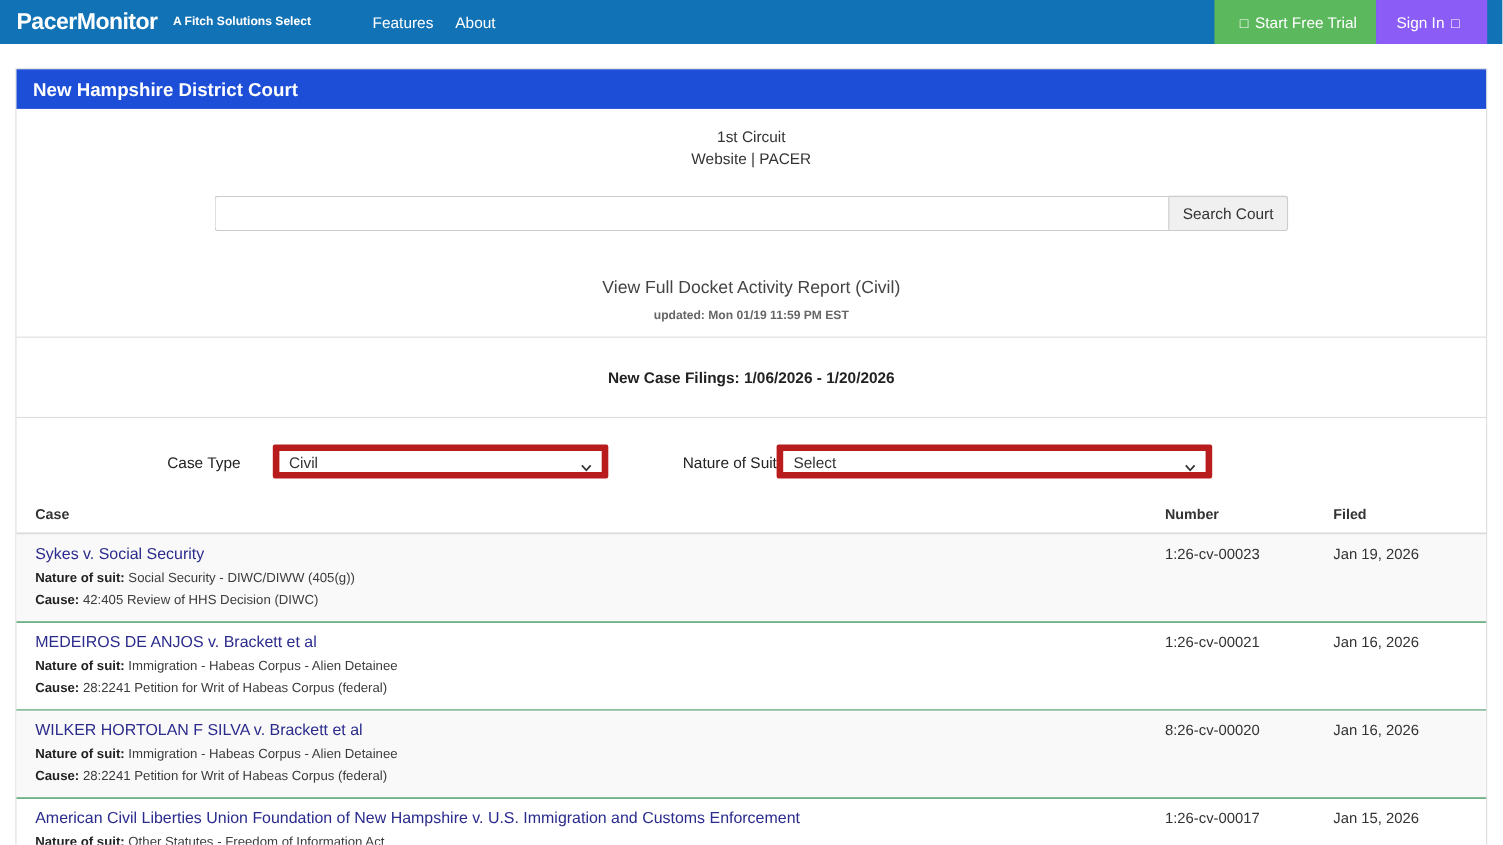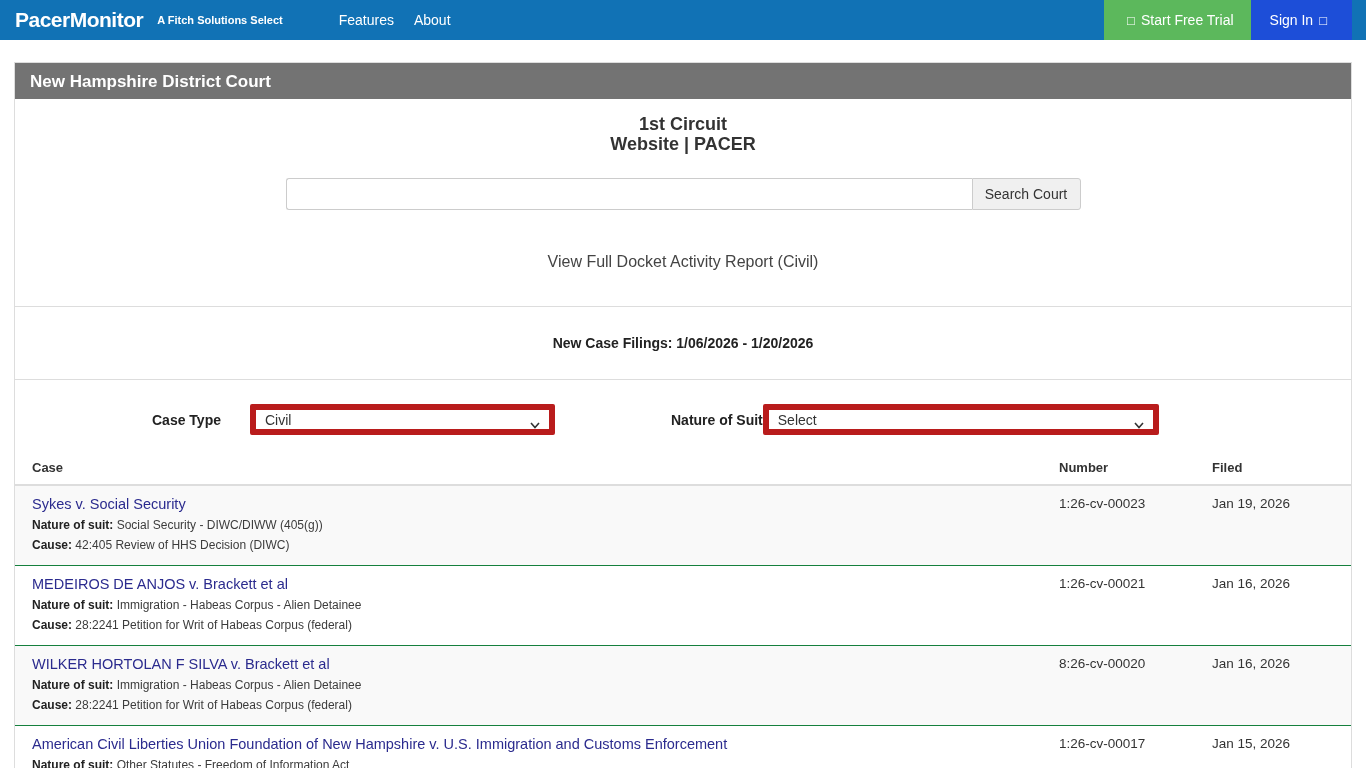--- a/index.html
+++ b/index.html
@@ -11,54 +11,54 @@
   .nav-inner { width:1338px; margin:0 14px; display:flex; align-items:stretch; }
   .logo { color:#fff; font-size:21px; font-weight:bold; letter-spacing:-0.5px;
           align-self:center; margin-left:1px; text-decoration:none; }
   .tagline { color:#fff; font-size:11px; font-weight:bold; align-self:center; margin-left:14px; }
   .nav-links { display:flex; align-items:stretch; margin-left:46px; }
   .nav-link { color:#fff; font-size:14px; display:flex; align-items:center;
               padding:0 10px; text-decoration:none; cursor:pointer; }
   .nav-right { margin-left:auto; display:flex; align-items:stretch; }
   .btn-trial { background:#5cb85c; color:#fff; font-size:14px; display:flex; align-items:center;
                padding:0 17px; cursor:pointer; white-space:nowrap; }
-  .btn-signin { background:#1d4ed8; color:#fff; font-size:14px; display:flex; align-items:center;
+  .btn-signin { background:#8b5cf6; color:#fff; font-size:14px; display:flex; align-items:center;
                 padding:0 19px; cursor:pointer; white-space:nowrap; }
   .glyph { font-size:13px; margin:0 6px; }
 
   
   .panel { margin:22px 14px 0 14px; border:1px solid #ddd; background:#fff; }
-  .panel-heading { background:#737373; color:#fff; font-size:17px; font-weight:bold;
+  .panel-heading { background:#1d4ed8; color:#fff; font-size:17px; font-weight:bold;
                    padding:9px 15px; height:36px; }
 
   .section-search { text-align:center; padding-top:15px; height:207px; }
-  .line-14 { font-size:18px; line-height:20px; color:#333;font-weight:bold; }
+  .line-14 { font-size:14px; line-height:20px; color:#333; }
   .inline-link { color:#333; text-decoration:none; cursor:pointer; }
 
-  .search-row { margin:24px auto 0 auto; width:795px; display:flex; height:32px; }
+  .search-row { margin:24px auto 0 auto; width:976px; display:flex; height:32px; }
   .search-input { flex:1; height:32px; border:1px solid #ccc; border-right:none;
                   border-radius:3px 0 0 3px; padding:0 10px; font-size:14px; outline:none;
                   font-family:"Liberation Sans", sans-serif; }
   .search-btn { width:109px; height:32px; border:1px solid #ccc; background:#f0f0f0;
                 border-radius:0 3px 3px 0; font-size:14px; color:#333; cursor:pointer;
                 font-family:"Liberation Sans", sans-serif; }
 
   .report-link { display:inline-block; margin-top:43px; font-size:16px; color:#444;
                  text-decoration:none; cursor:pointer; }
   .updated { margin-top:10px; font-size:11px; font-weight:bold; color:#666; }
 
   .divider { border-top:1px solid #ddd; }
   .section-filings { height:72px; display:flex; align-items:center; justify-content:center; }
   .filings-heading { font-size:14px; font-weight:bold; color:#222; }
 
   
   .filters { display:flex; align-items:center; padding:24px 0 15px 0; }
-  .filter-label { font-size:14px; font-weight:bold; color:#222; }
+  .filter-label { font-size:14px; font-weight:normal; color:#222; }
   .lbl-case-type { margin-left:137px; }
-  .lbl-nos { margin-left:116px; }
+  .lbl-nos { margin-left:68px; }
   .fake-select { position:relative; height:31px; border:6px solid #b91c1c; border-radius:2px;
                  background:#fff; display:flex; align-items:center; padding:0 26px 0 9px;
                  font-size:14px; color:#333; cursor:pointer; }
   .sel-case-type { margin-left:29px; width:305px; }
   .sel-nos { width:396px; }
   .chevron { position:absolute; right:8px; top:9px; }
 
   
   .case-table { width:100%; margin-top:2px; }
   .thead { display:grid; grid-template-columns:1044px 153px 1fr; padding:8px 0 9px 0;
@@ -110,20 +110,21 @@
       <span>|</span>
       <a class="inline-link">PACER</a>
     </div>
 
     <div class="search-row">
       <input class="search-input" type="text" style="">
       <button class="search-btn">Search Court</button>
     </div>
 
     <a class="report-link">View Full Docket Activity Report (Civil)</a>
+    <div class="updated">updated: Mon 01/19 11:59 PM EST</div>
   </div>
 
   <div class="divider"></div>
 
   <div class="section-filings">
     <div class="filings-heading">New Case Filings: 1/06/2026 - 1/20/2026</div>
   </div>
 
   <div class="divider"></div>
 

